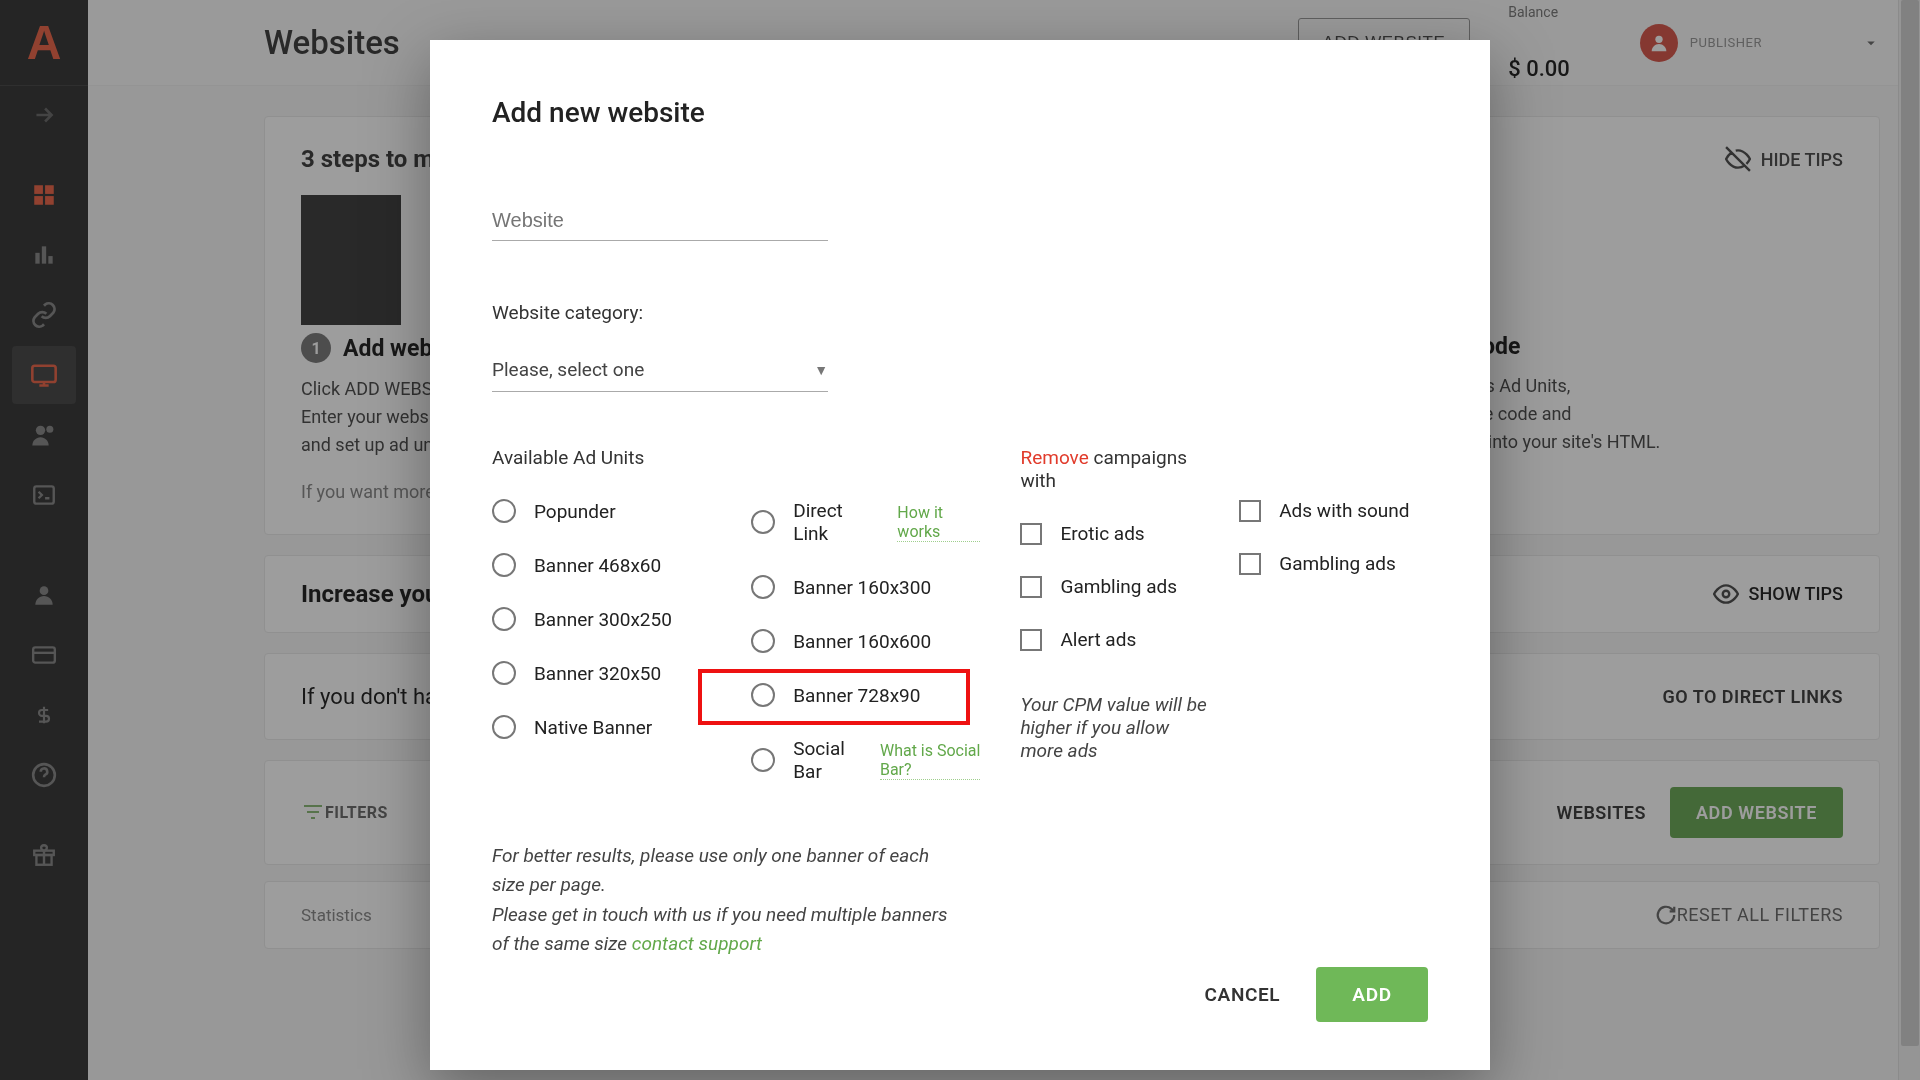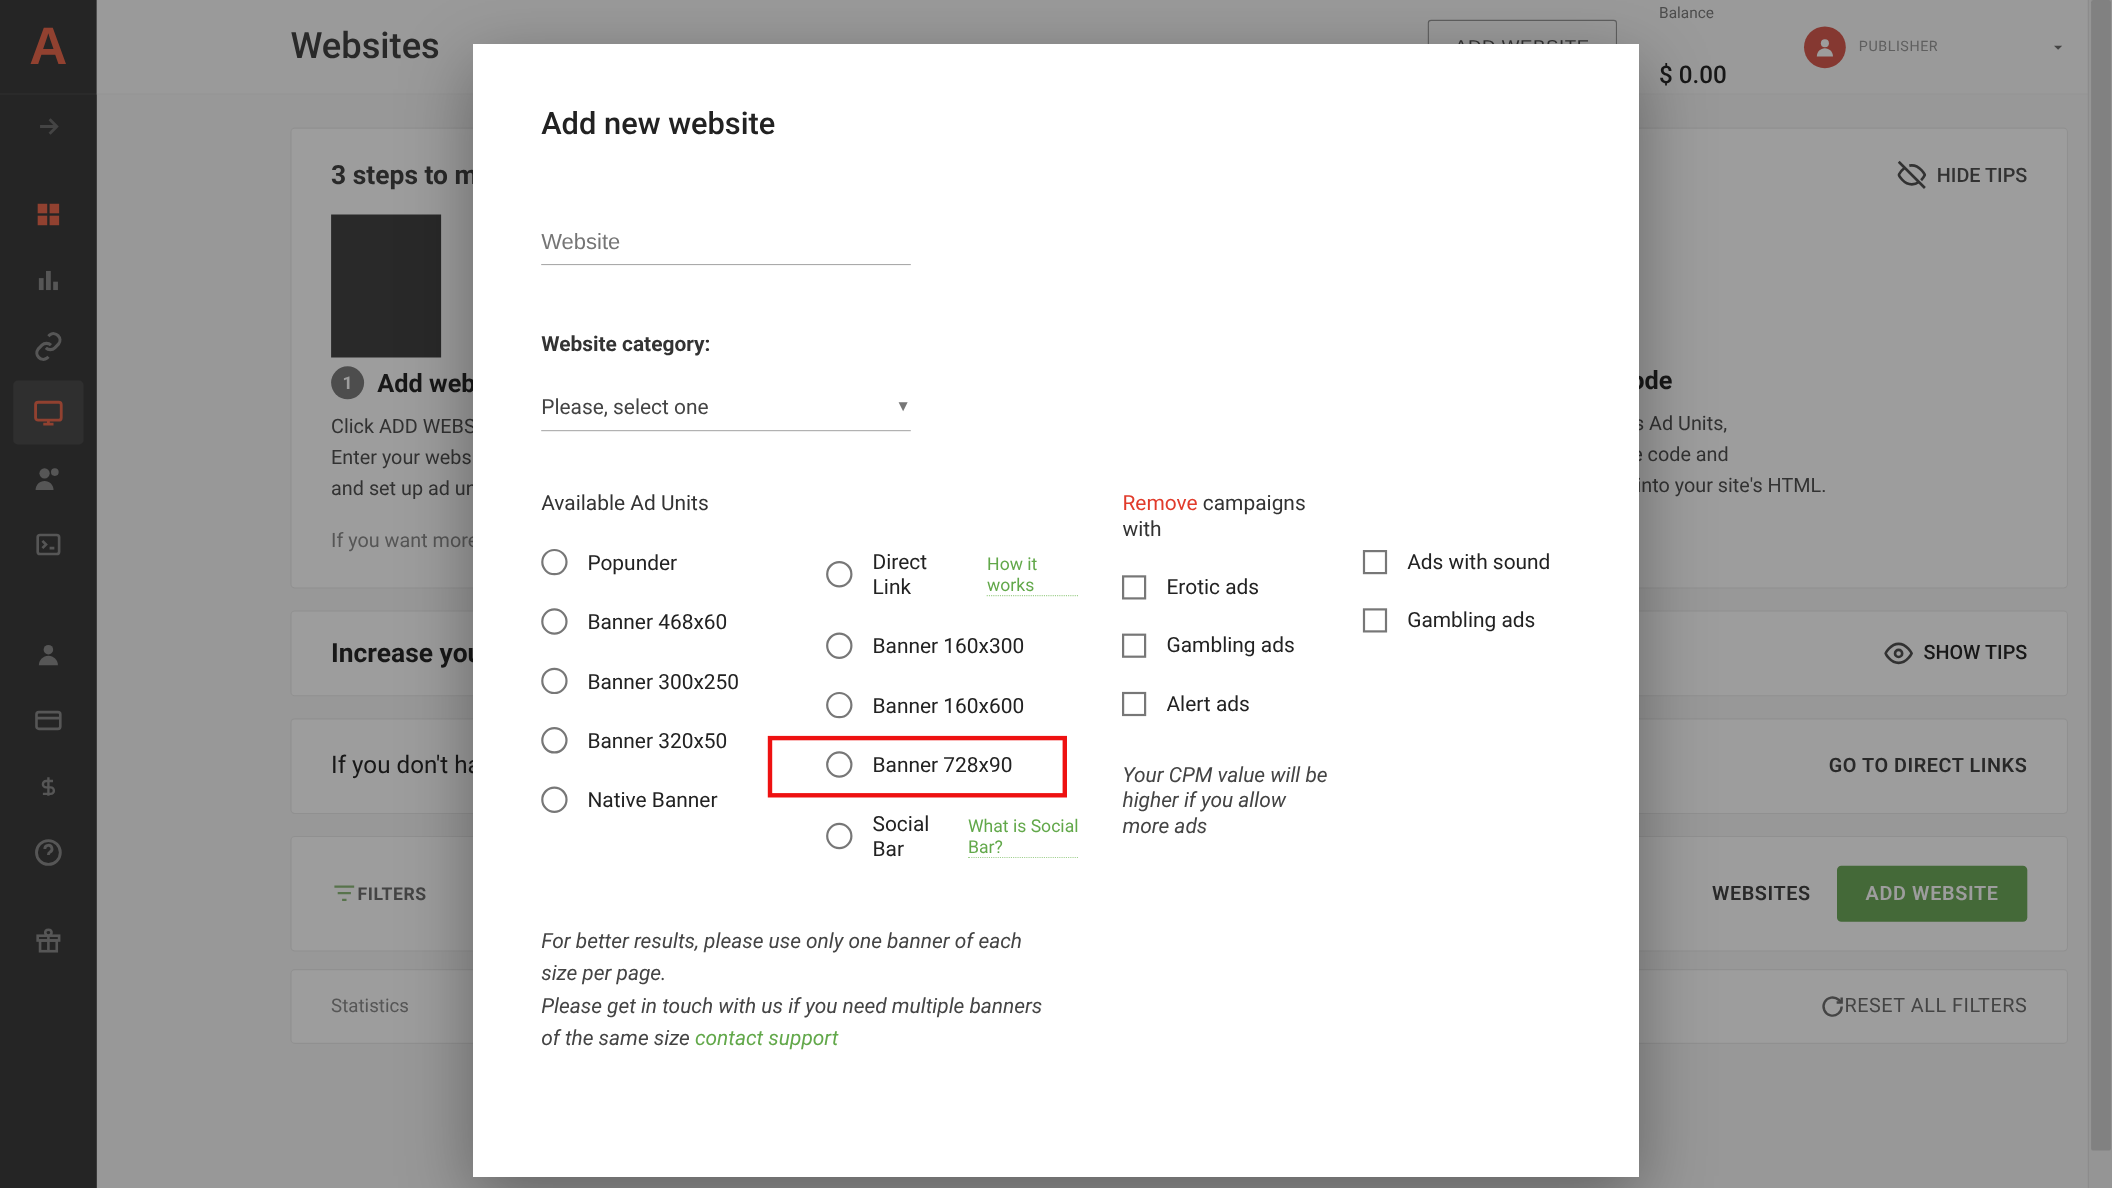--- a/index.html
+++ b/index.html
@@ -93,21 +93,21 @@
     position:absolute; inset:0; background:rgba(50,50,50,.48);
   }
   .modal{
     position:absolute; left:430px; top:40px; width:1060px; height:1030px;
     background:#fff; box-shadow:0 20px 60px rgba(0,0,0,.35);
     padding:56px 62px 40px; overflow:hidden;
   }
   .modal h2{ font-size:28px; font-weight:500; color:#222; margin-bottom:80px;}
   .field{ width:336px; border-bottom:1px solid #aaa; padding-bottom:8px; margin-bottom:60px;}
   .field input{ border:none; outline:none; font-size:20px; width:100%; color:#666; background:transparent;}
-  .label{ font-size:19px; color:#333; margin-bottom:34px;font-weight:bold;}
+  .label{ font-size:19px; color:#333; margin-bottom:34px;}
   .select{
     width:336px; display:flex; align-items:center; justify-content:space-between;
     border-bottom:1px solid #aaa; padding-bottom:10px; font-size:19px; color:#444;
     margin-bottom:54px;
   }
   .select .tri{ color:#777; font-size:14px;}
 
   .columns{ display:flex; gap:30px; }
   .col{ }
   .col.a, .col.b{ width:255px; }
@@ -452,15 +452,19 @@
     </div>
   </div>
 
   <div class="hints">
     <div>For better results, please use only one banner of each size per page.</div>
     <div>
       <span>Please get in touch with us if you need multiple banners of the same size </span><a href="#">contact support</a>
     </div>
   </div>
 
+  <div class="modal-actions">
+    <div class="btn-text">CANCEL</div>
+    <div class="btn-add">ADD</div>
+  </div>
 
   <div class="highlight-box" style="left:268px; top:629px; width:272px; height:56px;"></div>
 </div>
 
 </body></html>

